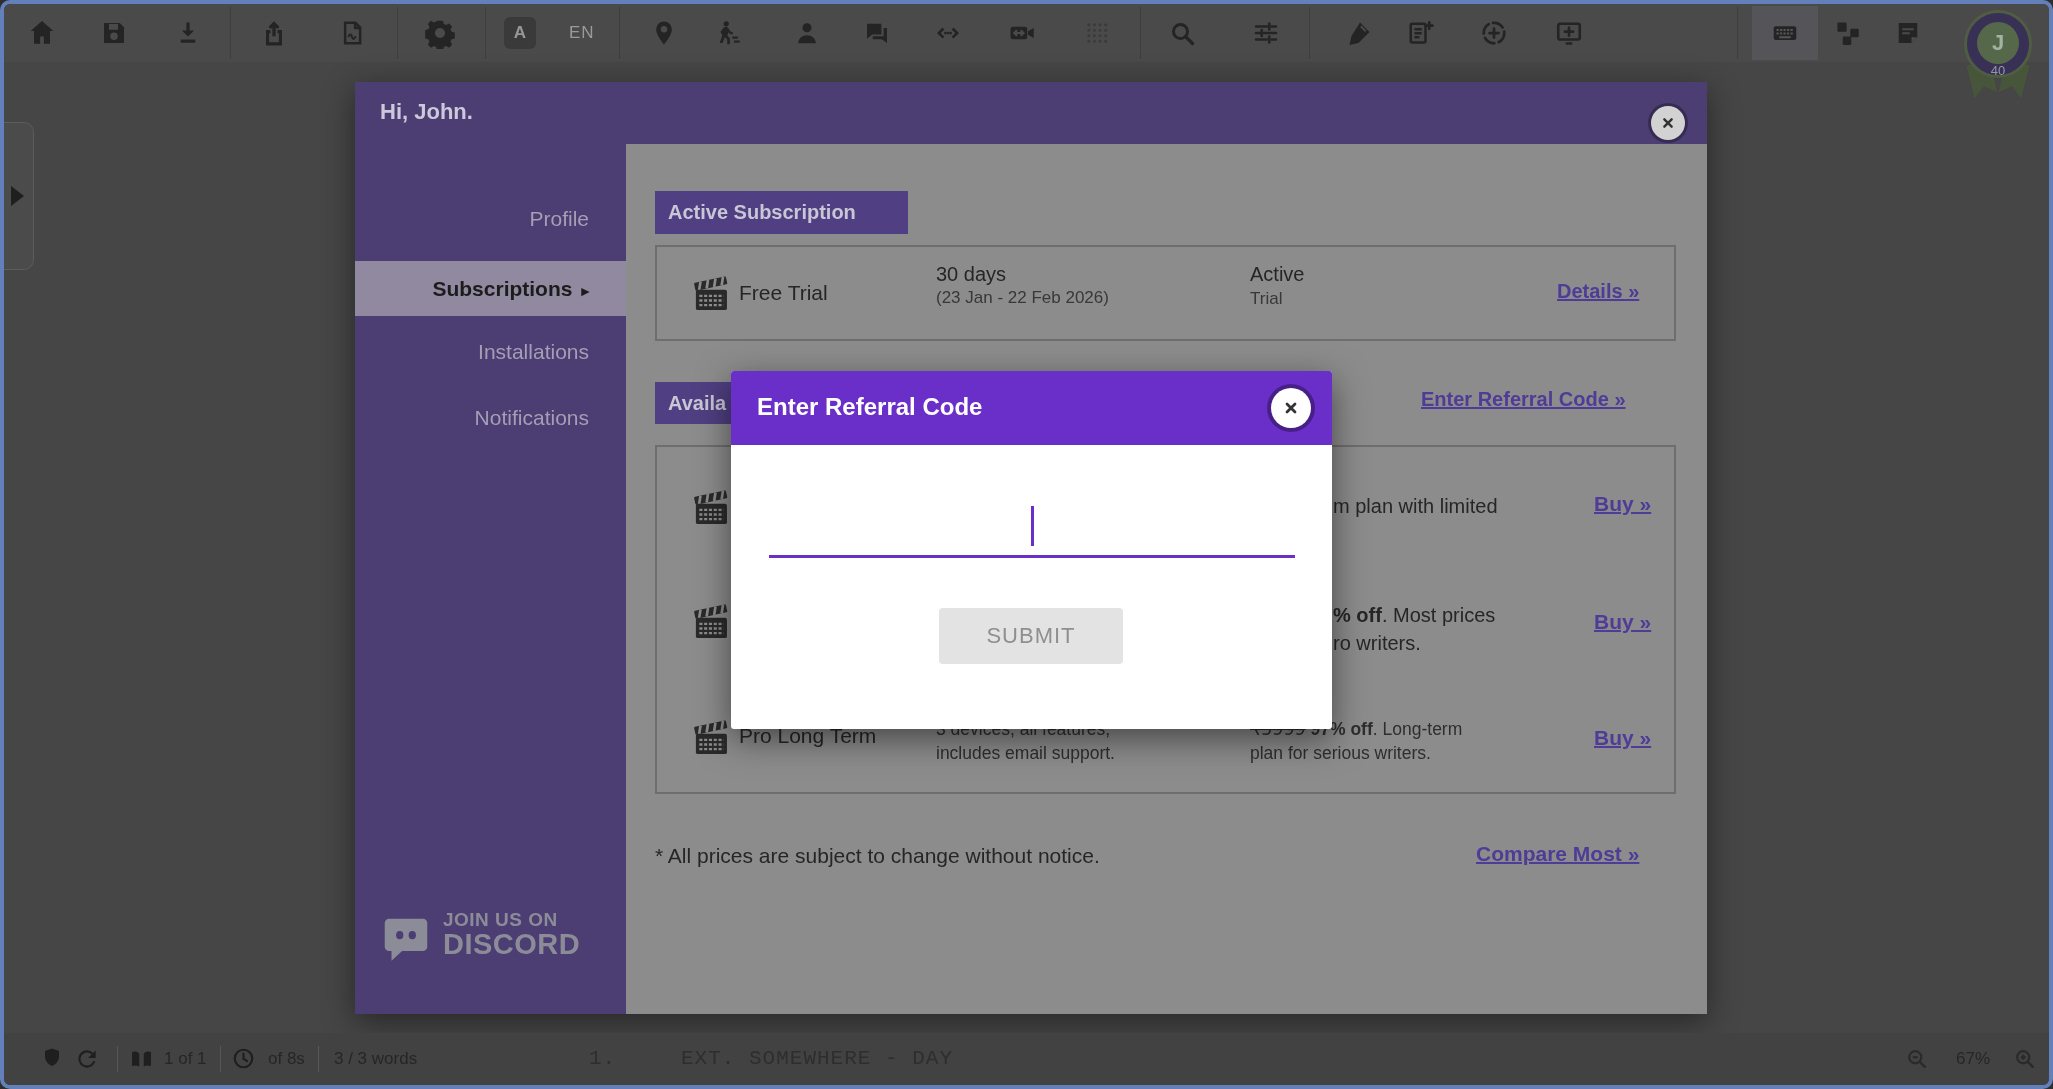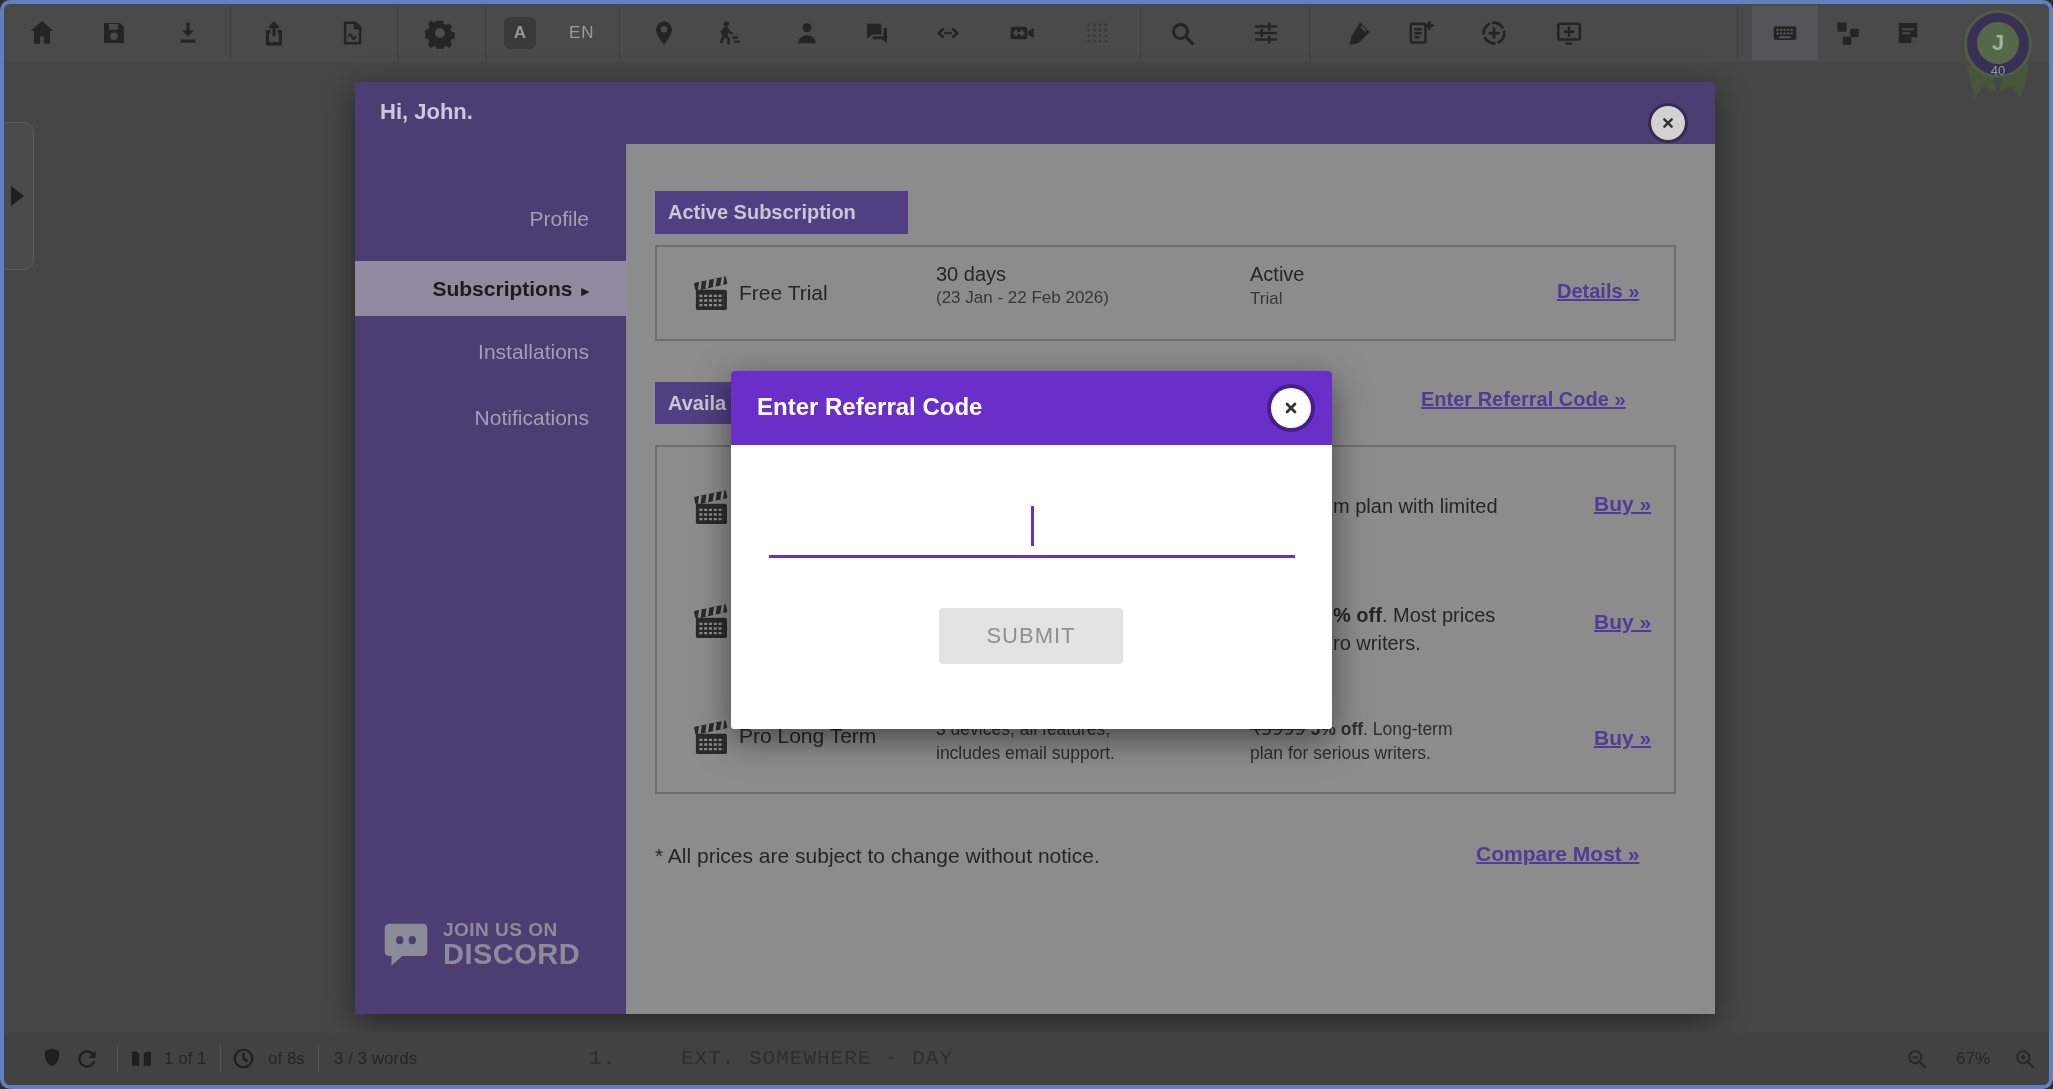--- a/index.html
+++ b/index.html
@@ -33,31 +33,31 @@
   .flyout .tri{position:absolute;top:63px;left:14px;width:0;height:0;
     border-top:10px solid transparent;border-bottom:10px solid transparent;border-left:13px solid #1f1f1f;}
   
   .statusbar{position:absolute;left:0;right:0;bottom:0;height:52px;background:#424242;color:#262626;}
   .sbi{position:absolute;top:13px;color:#222;}
   .sbtxt{position:absolute;top:16px;font-size:17px;color:#262626;white-space:nowrap;}
   .ssep{position:absolute;top:13px;width:1px;height:26px;background:#575757;}
   .mono{font-family:"Liberation Mono",monospace;font-size:21px;color:#2e2e2e;letter-spacing:1px;}
   
   .modal{position:absolute;left:351px;top:78px;width:1352px;height:932px;background:#8c8c8c;
-    box-shadow:0 8px 30px rgba(0,0,0,.45);padding-left:8px;}
+    box-shadow:0 8px 30px rgba(0,0,0,.45);}
   .modal-header{position:absolute;top:0;left:0;right:0;height:62px;background:#4c3d73;}
   .greeting{position:absolute;left:25px;top:17px;color:#cdc9da;font-size:22px;font-weight:bold;}
   .modal-close{position:absolute;left:1296px;top:24px;width:34px;height:34px;border-radius:50%;
     background:#d2d2d2;box-shadow:0 0 0 3px rgba(0,0,0,.28);display:flex;align-items:center;justify-content:center;}
   .sidebar{position:absolute;top:62px;left:0;width:271px;bottom:0;background:#4c3d73;}
   .side-item{position:absolute;left:0;width:271px;height:50px;line-height:50px;text-align:right;
     padding-right:37px;box-sizing:border-box;color:#a49fb4;font-size:21px;}
   .side-item.sel{height:55px;line-height:55px;background:#90899f;color:#1c1c1c;font-weight:bold;}
   .side-arrow{font-size:15px;margin-left:9px;}
-  .discord{position:absolute;left:22px;top:766px;width:230px;height:68px;color:#8c8c98;display:flex;align-items:center;}
+  .discord{position:absolute;left:22px;top:766px;width:230px;height:68px;color:#8c8c98;display:flex;}
   .discord-icon{width:58px;height:58px;margin-right:8px;}
   .discord-l1{font-size:19px;font-weight:800;letter-spacing:.5px;line-height:20px;}
   .discord-l2{font-size:29px;font-weight:800;letter-spacing:.5px;line-height:28px;}
   .badge{position:absolute;background:#503f82;color:#c9c6d5;font-weight:bold;font-size:20px;
     display:flex;align-items:center;padding-left:13px;box-sizing:border-box;}
   .card{position:absolute;border:2px solid #6e6e6e;box-sizing:border-box;}
   .plink{color:#4e3c97;font-weight:bold;text-decoration:underline;text-decoration-thickness:2px;white-space:nowrap;}
   .dtext{color:#262626;}
   .clapper{width:50px;height:46px;}
   .rupee{font-family:"DejaVu Sans",sans-serif;}
@@ -367,21 +367,21 @@
           </g>
         <rect x="3.6" y="9.8" width="16.2" height="10.6" rx="1"></rect>
         <g stroke="#8c8c8c" stroke-width="1.2" stroke-dasharray="1.6 0.9">
             <path d="M5.4 13h12.6M5.4 15.4h12.6M5.4 17.8h12.6"></path>
           </g>
       </svg>
       <div class="dtext" style="position:absolute;left:82px;top:277px;font-size:21px">Pro Long Term</div>
       <div class="dtext" style="position:absolute;left:279px;top:270px;width:240px;font-size:17.5px;line-height:24px;color:#2e2e2e">3 devices, all features, includes email support.</div>
       <div class="dtext" style="position:absolute;left:593px;top:270px;width:240px;font-size:17.5px;line-height:24px;color:#2e2e2e">
         <span class="rupee" style="text-decoration:line-through">₹5999</span>
-        <b>5% off</b><span>. Long-term plan for serious writers.</span>
+        <b>97% off</b><span>. Long-term plan for serious writers.</span>
       </div>
       <a class="plink" style="position:absolute;left:937px;top:279px;font-size:21px">Buy »</a>
     </div>
 
     <div class="dtext" style="position:absolute;left:300px;top:762px;font-size:21px">* All prices are subject to change without notice.</div>
     <a class="plink" style="position:absolute;left:1121px;top:760px;font-size:21px">Compare Most »</a>
   </div>
 
   <div class="dialog">
     <div class="dialog-header">

